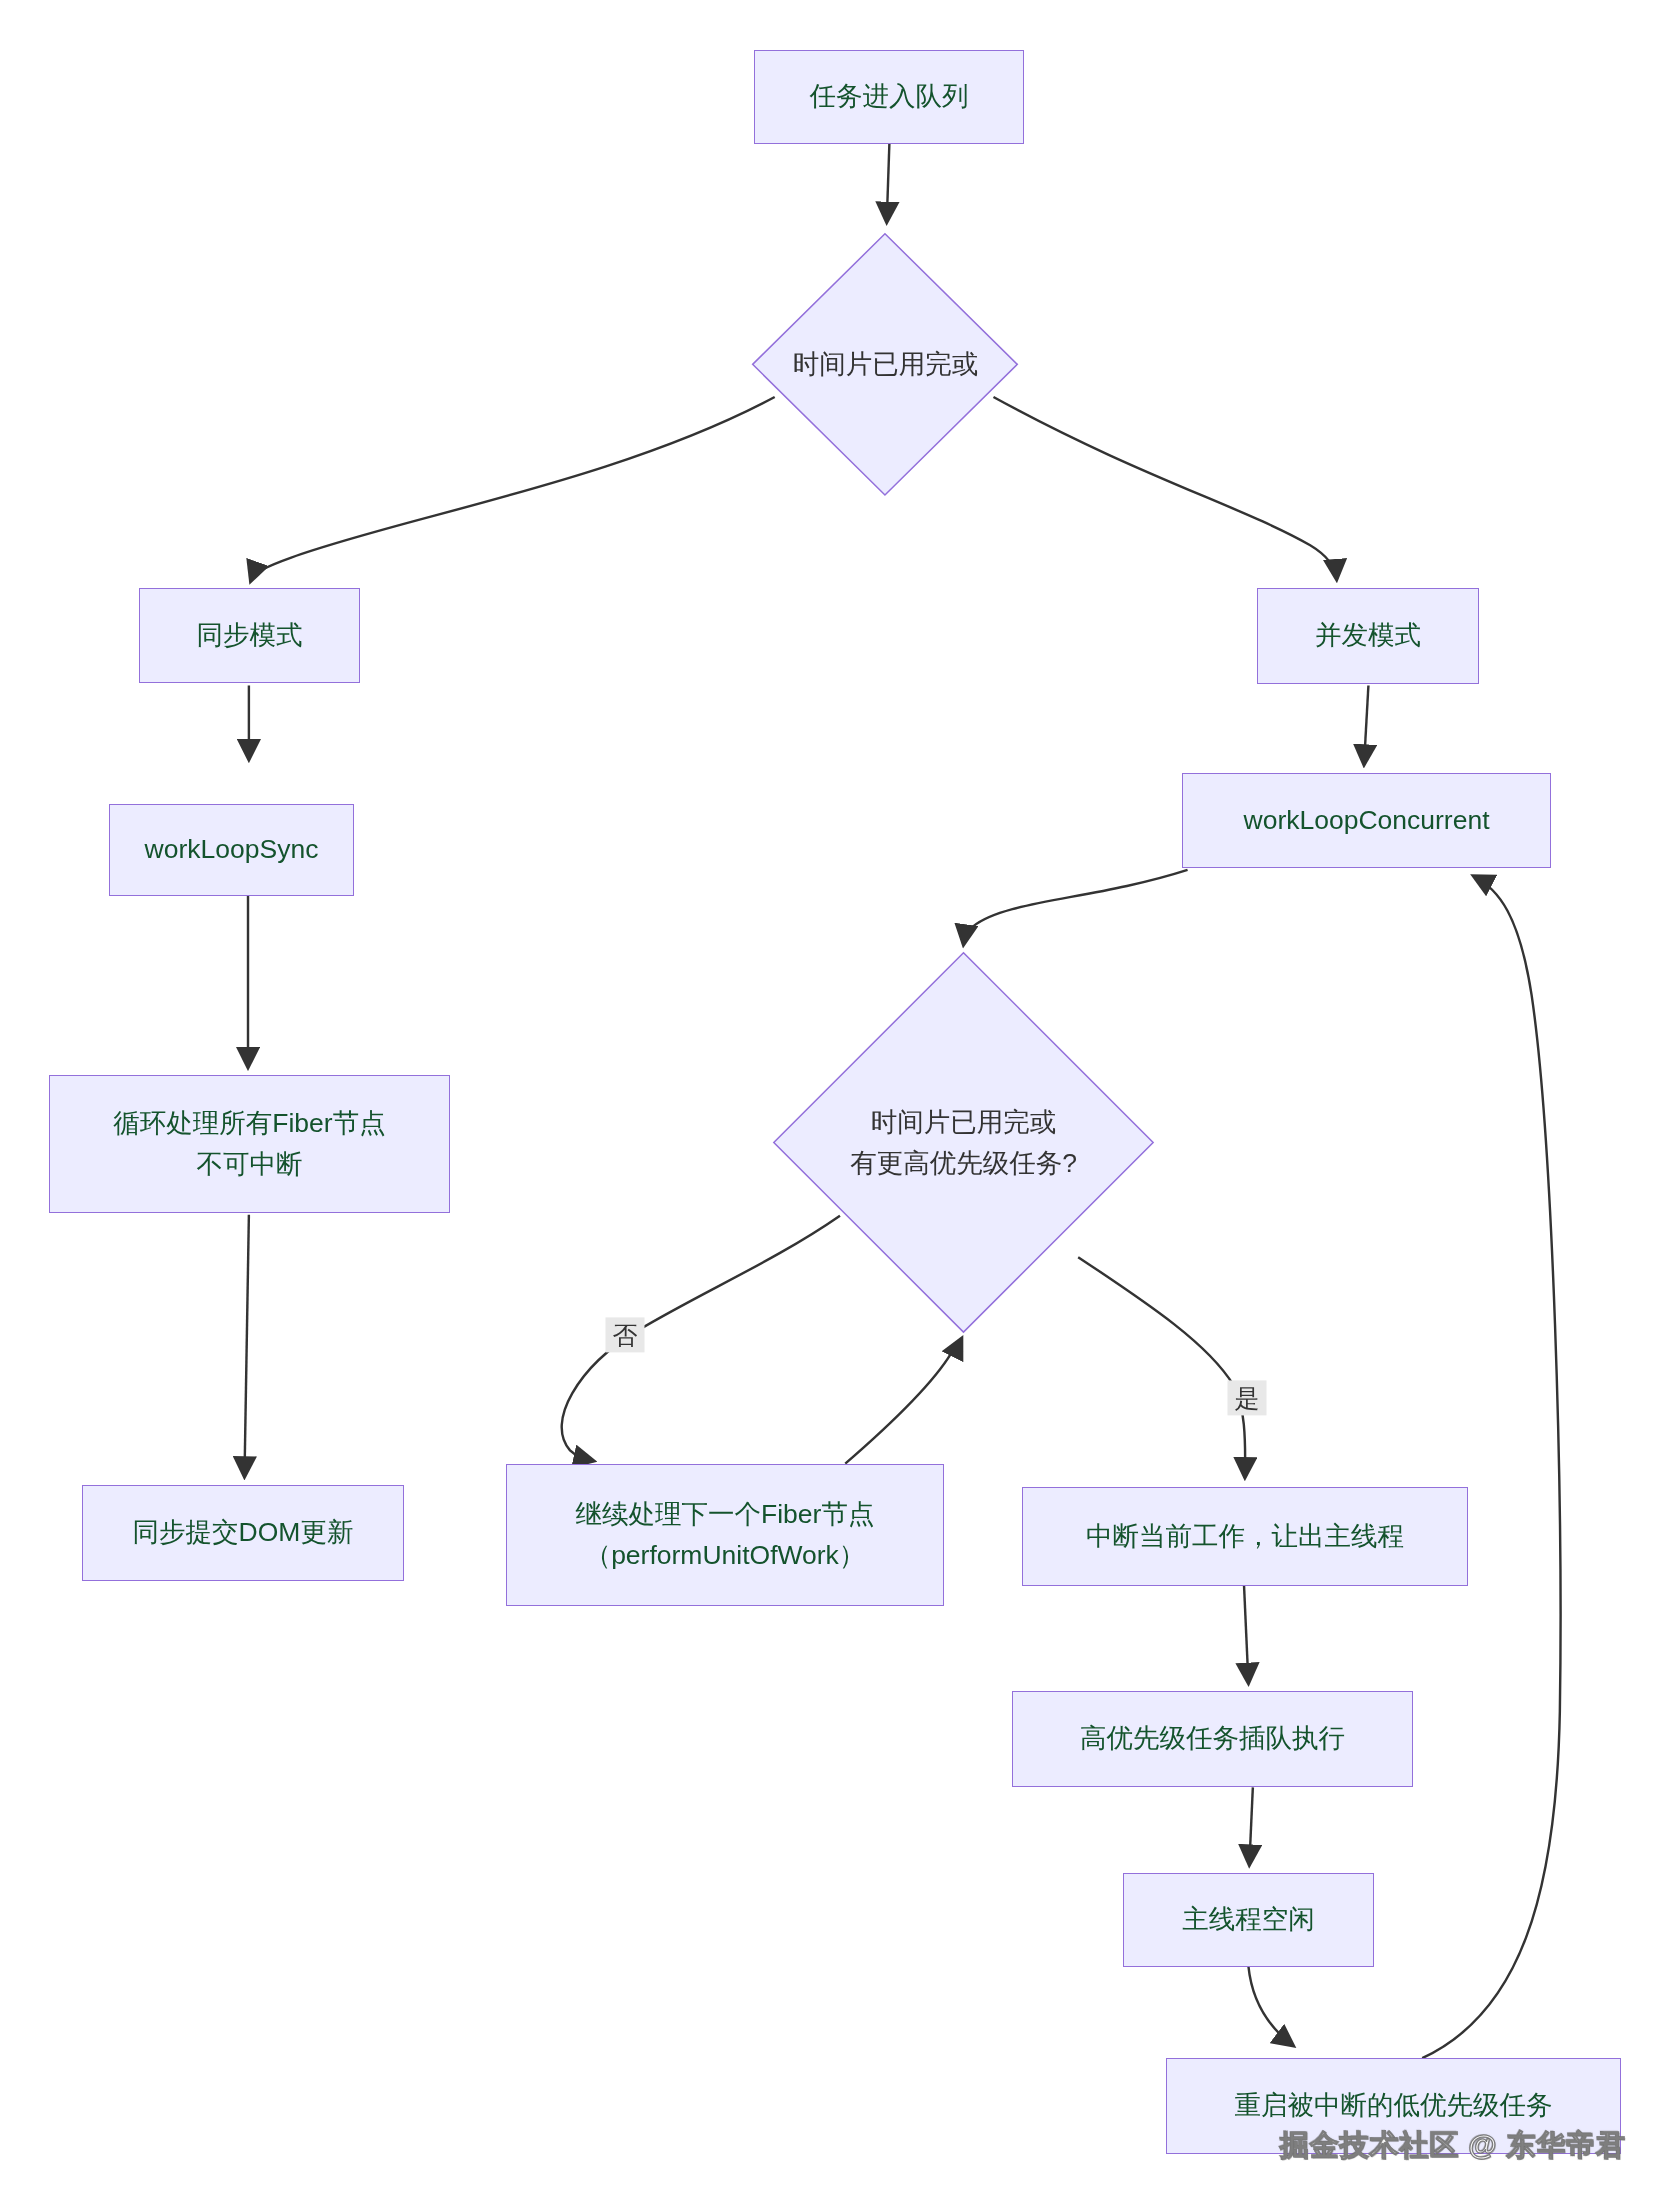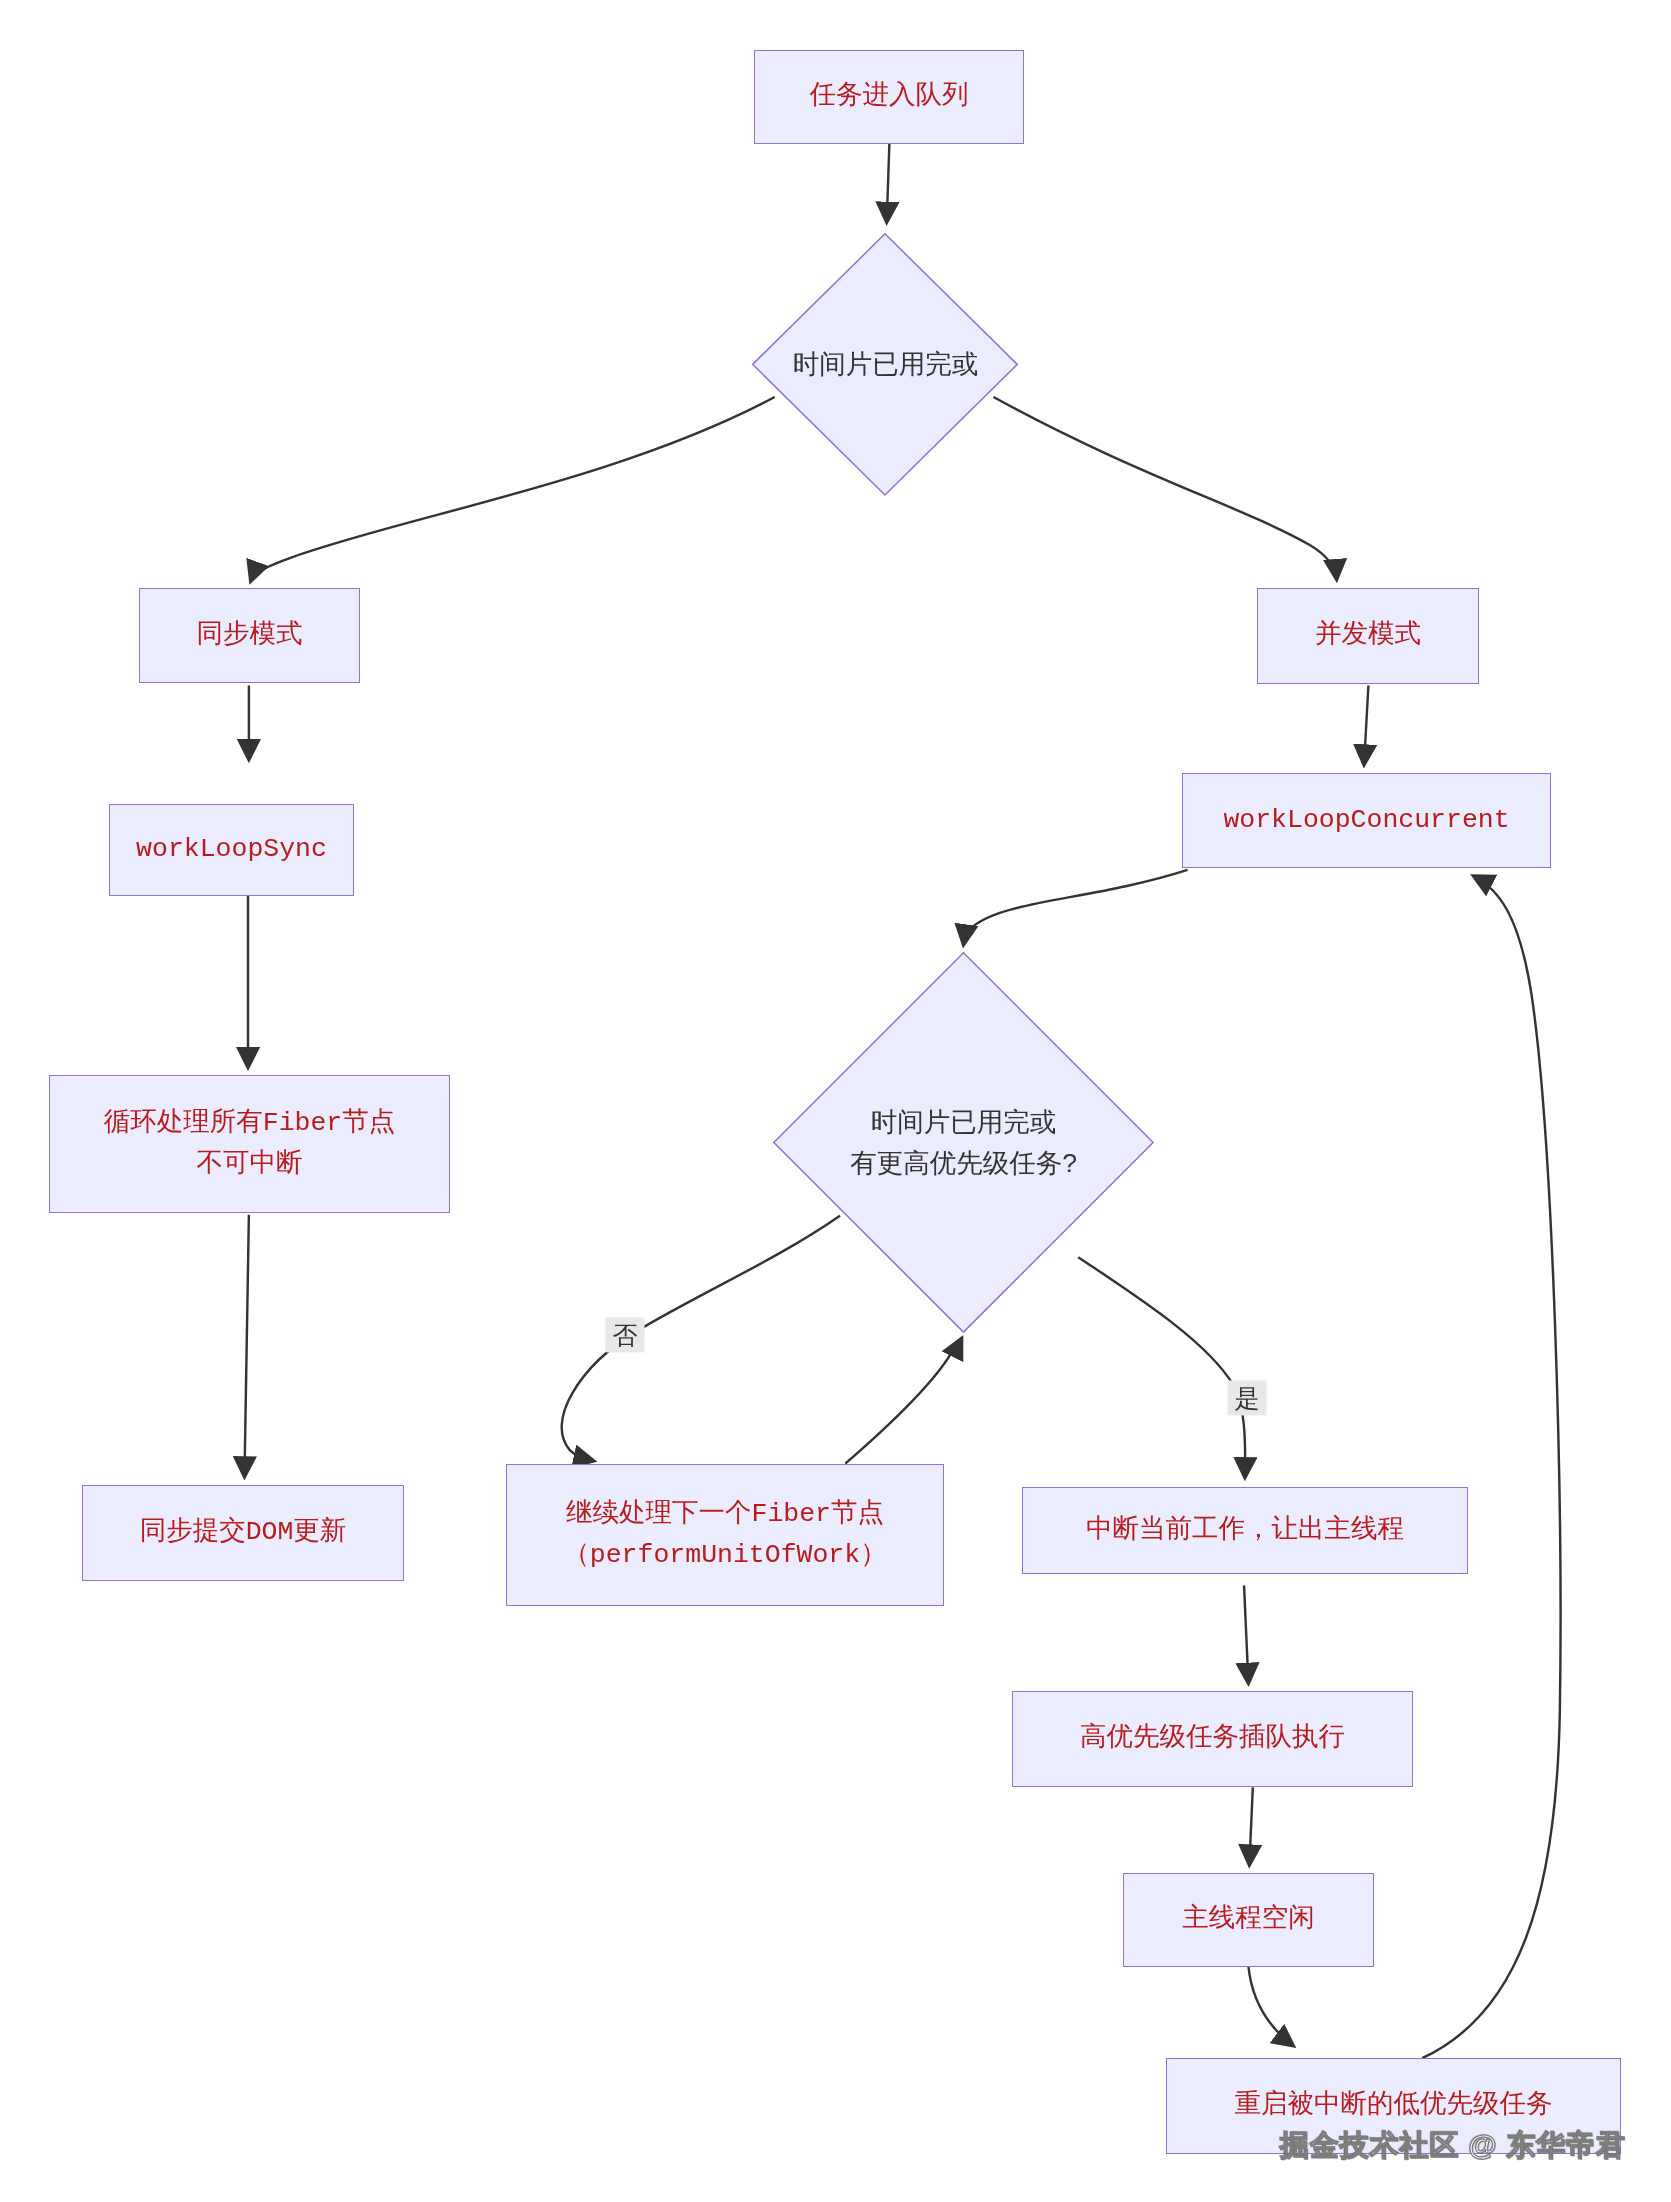--- a/index.html
+++ b/index.html
@@ -14,22 +14,21 @@
   svg.edges{position:absolute;left:0;top:0;width:1672px;height:2202px;}
   .node{
     position:absolute;
     box-sizing:border-box;
     background:#ECECFF;
     border:1.5px solid #9370DB;
     display:flex;flex-direction:column;
     align-items:center;justify-content:center;
     text-align:center;
     font-size:26.5px;line-height:1.55;
-    color:#b91c1c;
-    font-family:Liberation Mono, monospace;
+    color:#14532d;
   }
   .node span{display:block;}
   .diamond-label{
     position:absolute;
     display:flex;flex-direction:column;
     align-items:center;justify-content:center;
     text-align:center;
     font-size:26.5px;line-height:1.55;
     color:#333333;
     pointer-events:none;
@@ -113,21 +112,21 @@
 
   <div class="node" style="left:1182px;top:773px;width:369px;height:95px;">
     <span>workLoopConcurrent</span>
   </div>
 
   <div class="node" style="left:506px;top:1464px;width:438px;height:142px;">
     <span>继续处理下一个Fiber节点</span>
     <span>（performUnitOfWork）</span>
   </div>
 
-  <div class="node" style="left:1022px;top:1487px;width:446px;height:87px;">
+  <div class="node" style="left:1022px;top:1487px;width:446px;height:99px;">
     <span>中断当前工作，让出主线程</span>
   </div>
 
   <div class="node" style="left:1012px;top:1691px;width:401px;height:96px;">
     <span>高优先级任务插队执行</span>
   </div>
 
   <div class="node" style="left:1123px;top:1873px;width:251px;height:94px;">
     <span>主线程空闲</span>
   </div>

